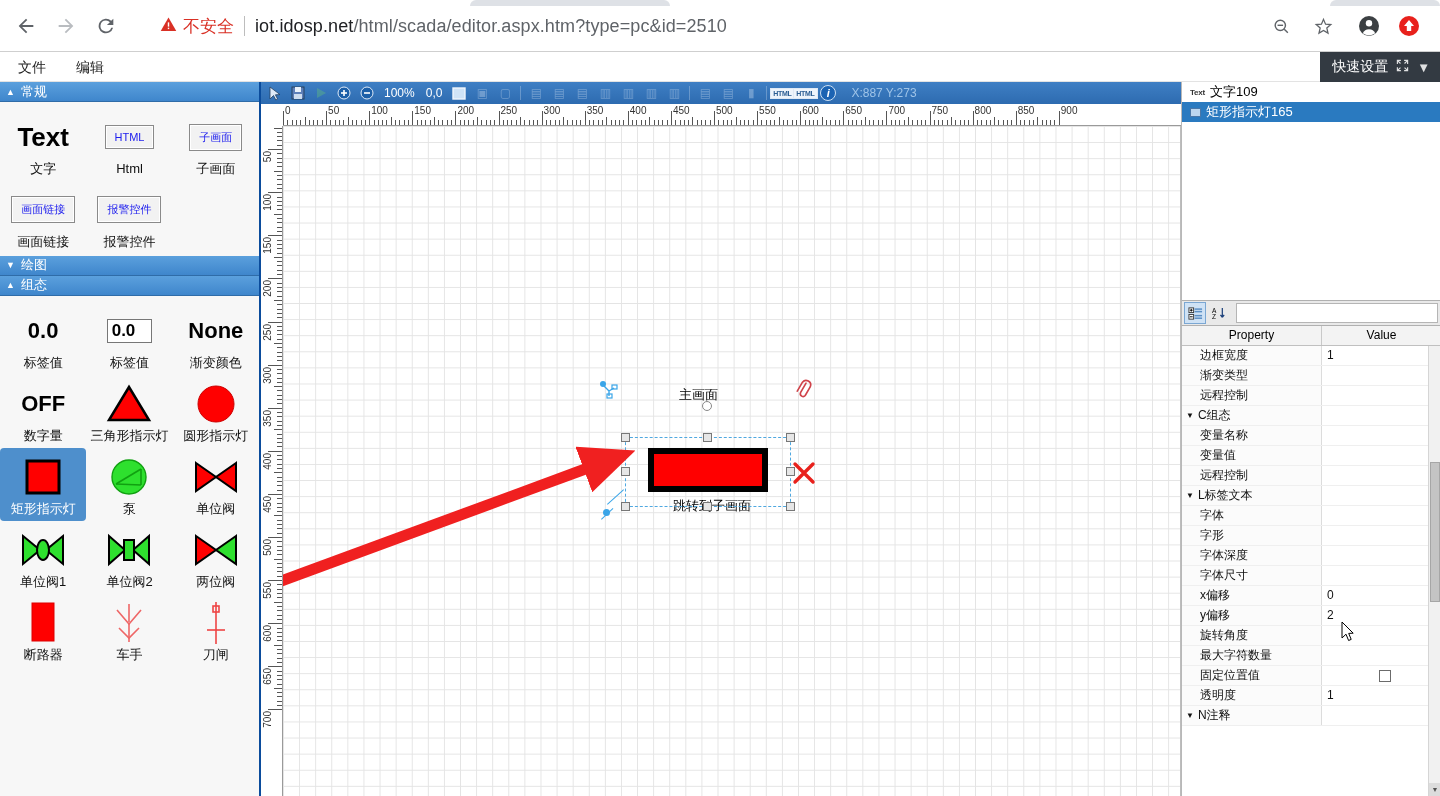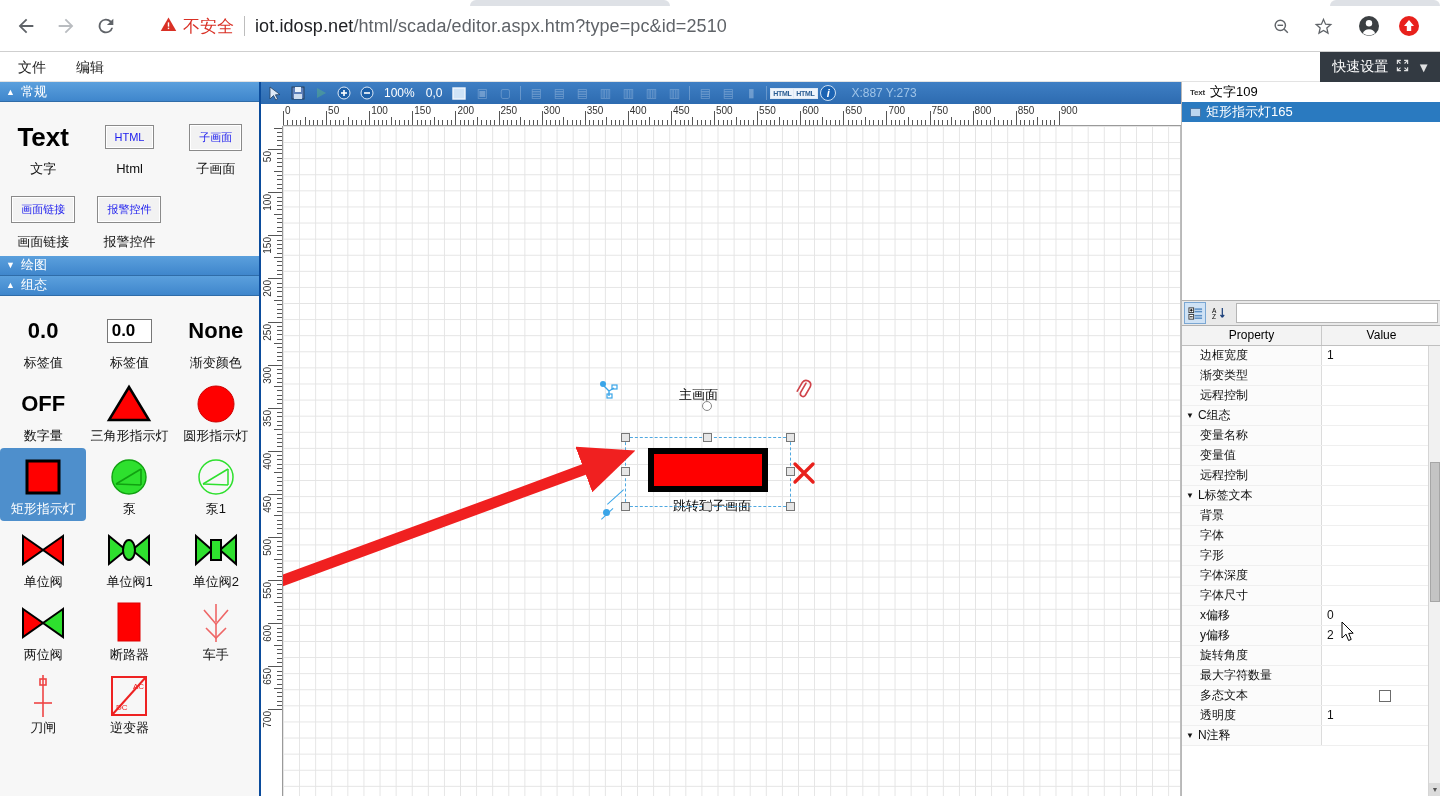--- a/index.html
+++ b/index.html
@@ -477,31 +477,20 @@
       <div class="tool-art">
         <svg width="42" height="42" viewBox="0 0 42 42">
             <circle cx="21" cy="21" r="17" fill="#2ee02e" stroke="#11a011" stroke-width="1.4"></circle>
             <line x1="8" y1="28" x2="33" y2="13" stroke="#11a011" stroke-width="1.6"></line>
             <line x1="33" y1="13" x2="33" y2="29" stroke="#11a011" stroke-width="1.6"></line>
             <line x1="8" y1="28" x2="33" y2="29" stroke="#11a011" stroke-width="1.6"></line>
           </svg>
       </div>
       <div class="tool-label">泵</div>
     </div>
-    <div class="tool-cell">
-      <div class="tool-art">
-        <svg width="42" height="42" viewBox="0 0 42 42">
-            <circle cx="21" cy="21" r="17" fill="none" stroke="#2ee02e" stroke-width="1.5"></circle>
-            <line x1="8" y1="28" x2="33" y2="13" stroke="#2ee02e" stroke-width="1.5"></line>
-            <line x1="33" y1="13" x2="33" y2="29" stroke="#2ee02e" stroke-width="1.5"></line>
-            <line x1="8" y1="28" x2="33" y2="29" stroke="#2ee02e" stroke-width="1.5"></line>
-          </svg>
-      </div>
-      <div class="tool-label">泵1</div>
-    </div>
 
     <div class="tool-cell">
       <div class="tool-art">
         <svg width="46" height="34" viewBox="0 0 46 34">
             <path d="M3 3 L23 17 L3 31 Z" fill="#f00" stroke="#000" stroke-width="2"></path>
             <path d="M43 3 L23 17 L43 31 Z" fill="#f00" stroke="#000" stroke-width="2"></path>
           </svg>
       </div>
       <div class="tool-label">单位阀</div>
     </div>
@@ -557,31 +546,20 @@
 
     <div class="tool-cell">
       <div class="tool-art">
         <svg width="30" height="46" viewBox="0 0 30 46">
             <line x1="15" y1="2" x2="15" y2="44" stroke="#e44" stroke-width="1.6"></line>
             <rect x="12" y="6" width="6" height="6" fill="none" stroke="#e44" stroke-width="1.6"></rect>
             <line x1="6" y1="30" x2="24" y2="30" stroke="#e44" stroke-width="1.6"></line>
           </svg>
       </div>
       <div class="tool-label">刀闸</div>
-    </div>
-    <div class="tool-cell">
-      <div class="tool-art">
-        <svg width="42" height="44" viewBox="0 0 42 44">
-            <rect x="4" y="3" width="34" height="38" fill="none" stroke="#e22" stroke-width="2"></rect>
-            <line x1="4" y1="41" x2="38" y2="3" stroke="#e22" stroke-width="2"></line>
-            <text x="25" y="15" font-size="8" fill="#e22" font-family="Liberation Sans">AC</text>
-            <text x="8" y="36" font-size="8" fill="#e22" font-family="Liberation Sans">DC</text>
-          </svg>
-      </div>
-      <div class="tool-label">逆变器</div>
     </div>
   </div>
 </div>
 
 <div id="editor">
 
   <div id="canvas-toolbar">
     <div class="tb-btn">
       <svg width="13" height="15" viewBox="0 0 13 15">
           <path d="M1 1 L1 13 L4.5 9.5 L6.8 14 L8.6 13 L6.4 8.8 L11 8.6 Z" fill="#dfeaf7" stroke="#24405e" stroke-width=".8"></path>
@@ -1130,24 +1108,20 @@
         <div class="pr-val"></div>
       </div>
       <div class="prop-row group">
         <div class="pr-name">
           <span class="gcaret">▼</span>
           <span>L标签文本</span>
         </div>
         <div class="pr-val"></div>
       </div>
       <div class="prop-row">
-        <div class="pr-name">背景</div>
-        <div class="pr-val"></div>
-      </div>
-      <div class="prop-row">
         <div class="pr-name">字体</div>
         <div class="pr-val"></div>
       </div>
       <div class="prop-row">
         <div class="pr-name">字形</div>
         <div class="pr-val"></div>
       </div>
       <div class="prop-row">
         <div class="pr-name">字体深度</div>
         <div class="pr-val"></div>
@@ -1166,21 +1140,21 @@
       </div>
       <div class="prop-row">
         <div class="pr-name">旋转角度</div>
         <div class="pr-val"></div>
       </div>
       <div class="prop-row">
         <div class="pr-name">最大字符数量</div>
         <div class="pr-val"></div>
       </div>
       <div class="prop-row">
-        <div class="pr-name">多态文本</div>
+        <div class="pr-name">固定位置值</div>
         <div class="pr-val"><span class="chkbox"></span></div>
       </div>
       <div class="prop-row">
         <div class="pr-name">透明度</div>
         <div class="pr-val">1</div>
       </div>
       <div class="prop-row group">
         <div class="pr-name">
           <span class="gcaret">▼</span>
           <span>N注释</span>

